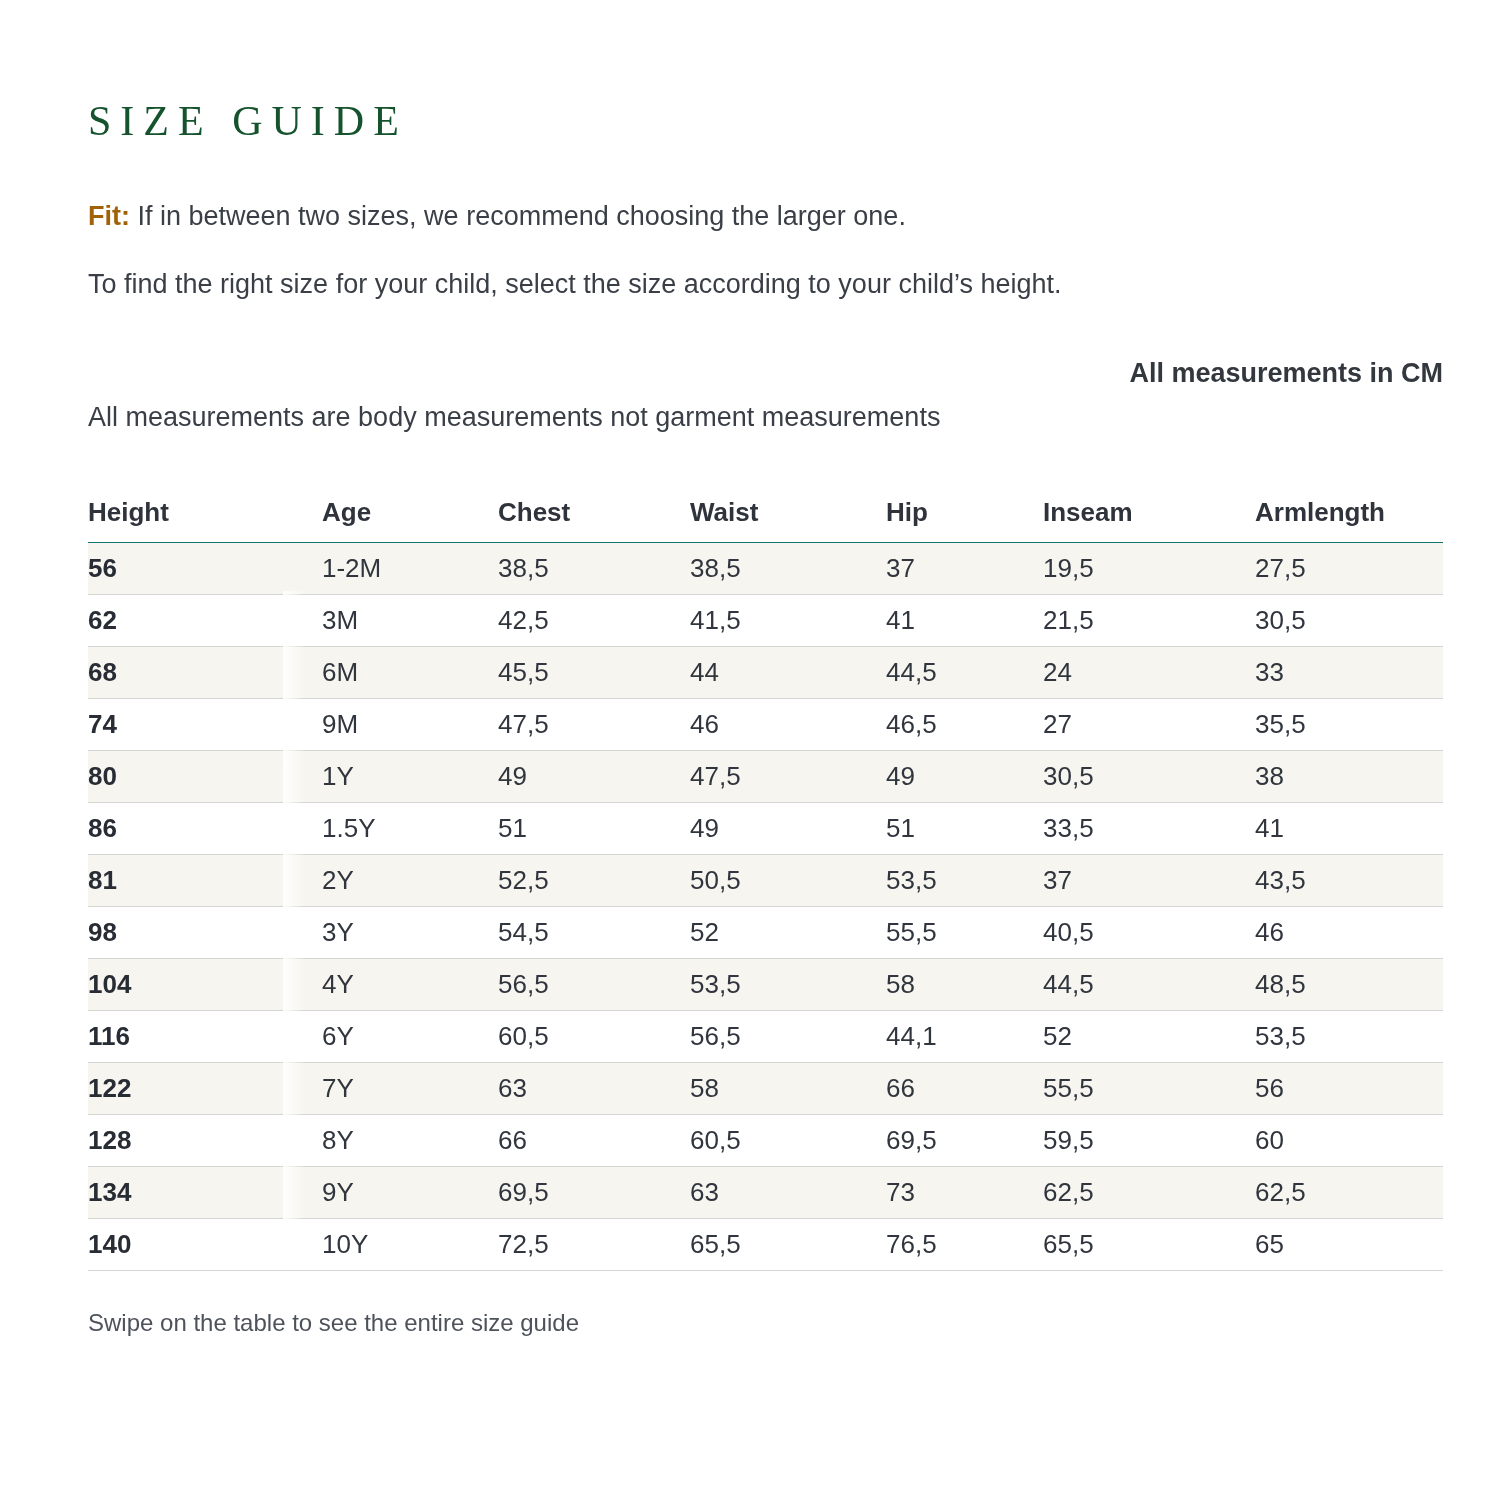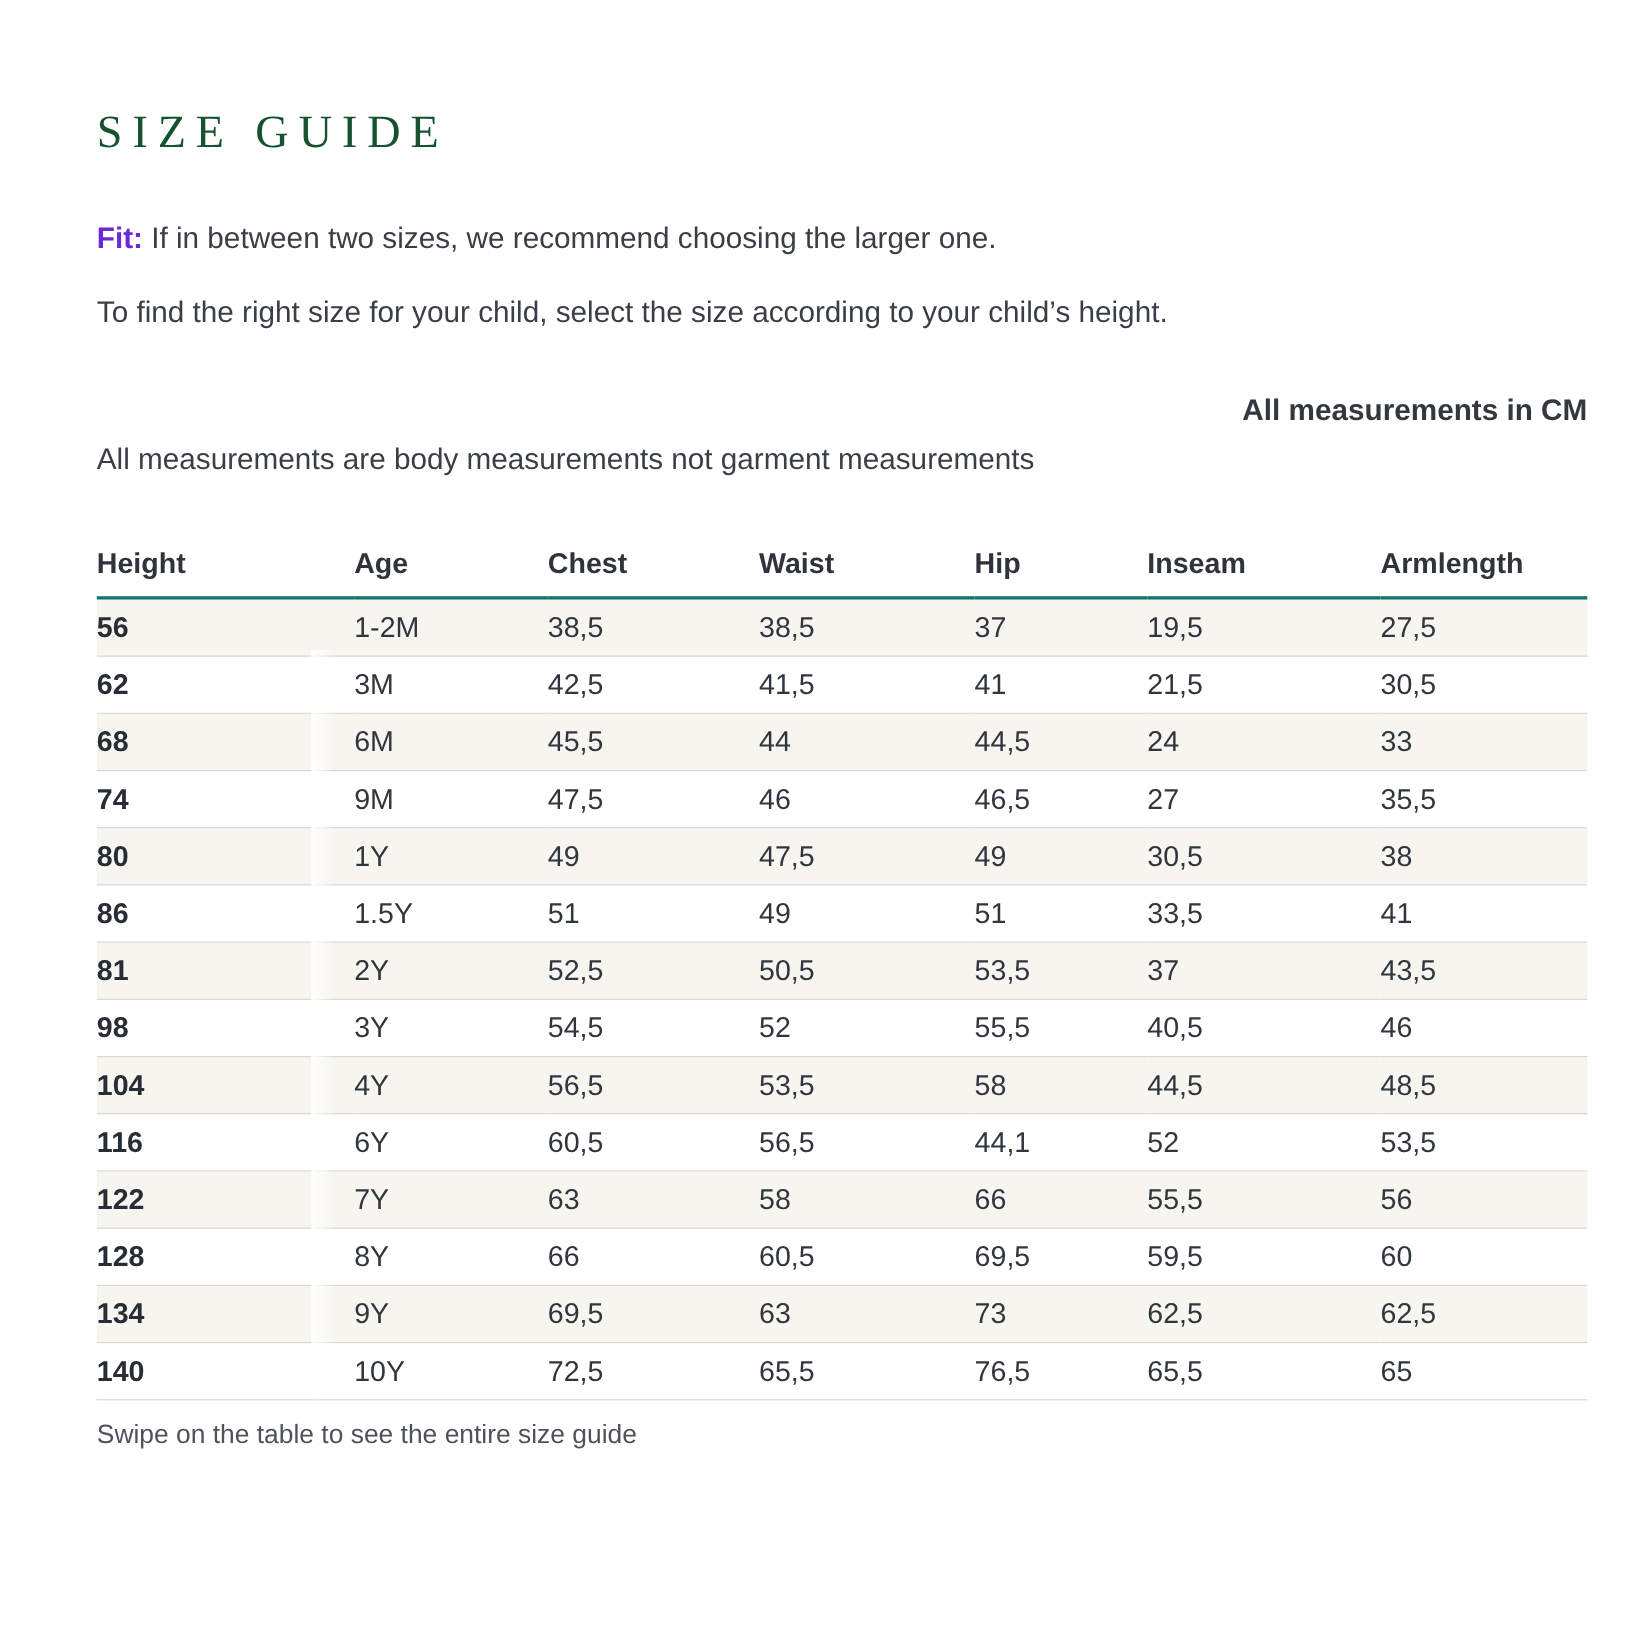--- a/index.html
+++ b/index.html
@@ -30,40 +30,40 @@
   .para {
     font-size: 27px;
     line-height: 1.3;
     margin: 0;
     color: #3a3f47;
   }
   .fit-line { margin-top: 57px; }
   .find-line { margin-top: 33px; }
   .bold-line { margin-top: 54px; font-weight: bold; color: #33383f; text-align: right; }
   .note-line { margin-top: 9px; }
-  .para b { color: #6d28d9; }
+  .para b { color: #a16207; }
 
   .table-wrap {
     position: relative;
     margin-top: 49px;
     width: 1355px;
   }
   table.size-table {
     border-collapse: collapse;
     table-layout: fixed;
     width: 1355px;
     font-size: 26px;
     color: #30353e;
   }
   table.size-table th {
     text-align: left;
     font-weight: bold;
     color: #2e333c;
     padding: 13px 0 14px 0;
-    border-bottom: 3px solid #0f766e;
+    border-bottom: 1px solid #0f766e;
     vertical-align: middle;
   }
   table.size-table td {
     height: 51px;
     padding: 0;
     text-align: left;
     vertical-align: middle;
     border-bottom: 1px solid #d6d5d1;
     font-weight: 400;
   }
@@ -77,21 +77,21 @@
   .sticky-fade {
     position: absolute;
     left: 195px;
     top: 107px;
     bottom: 1px;
     width: 22px;
     background: linear-gradient(to right, rgba(255,255,255,0.95), rgba(255,255,255,0));
     pointer-events: none;
   }
   .swipe-note {
-    margin-top: 16px;
+    margin-top: 36px;
     font-size: 24px;
     line-height: 1.3;
     color: #4e535b;
   }
 </style>
 </head>
 <body>
 
 <div class="page">
 

